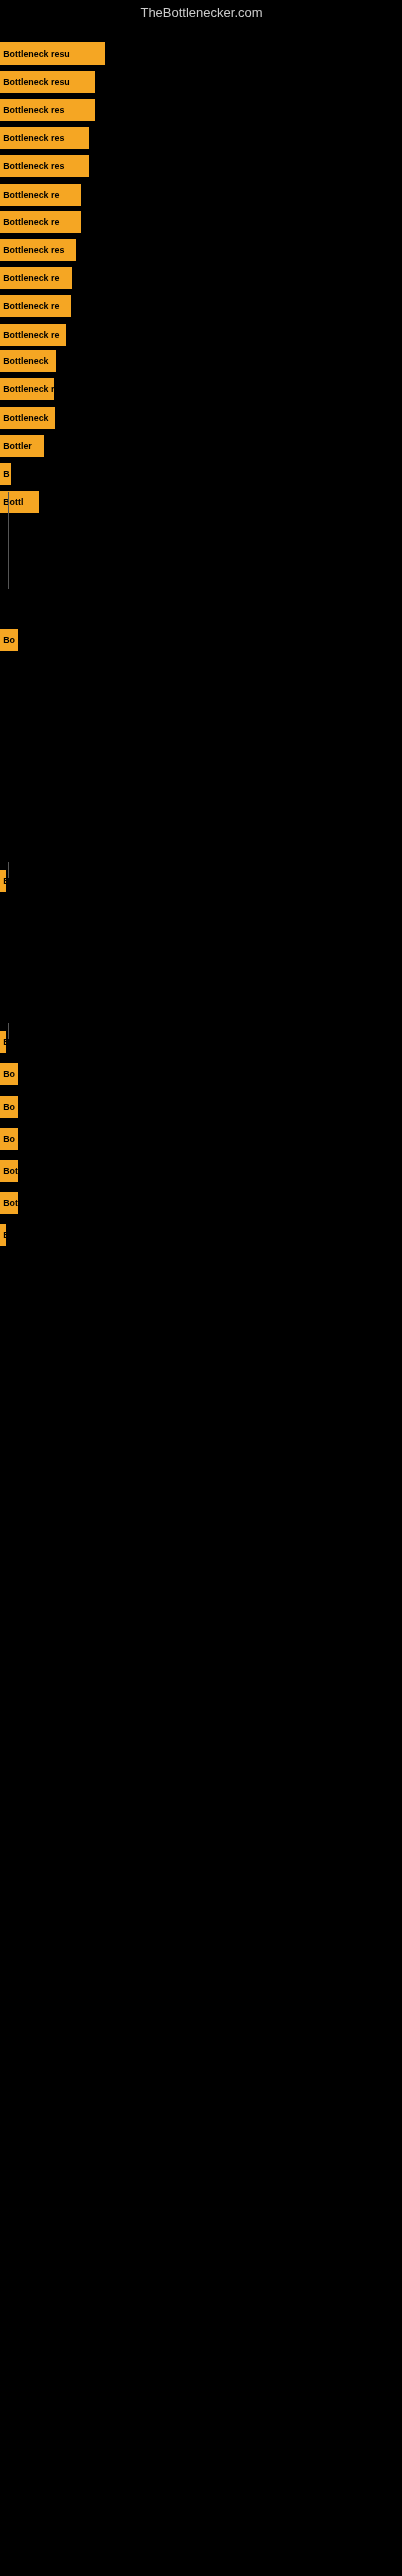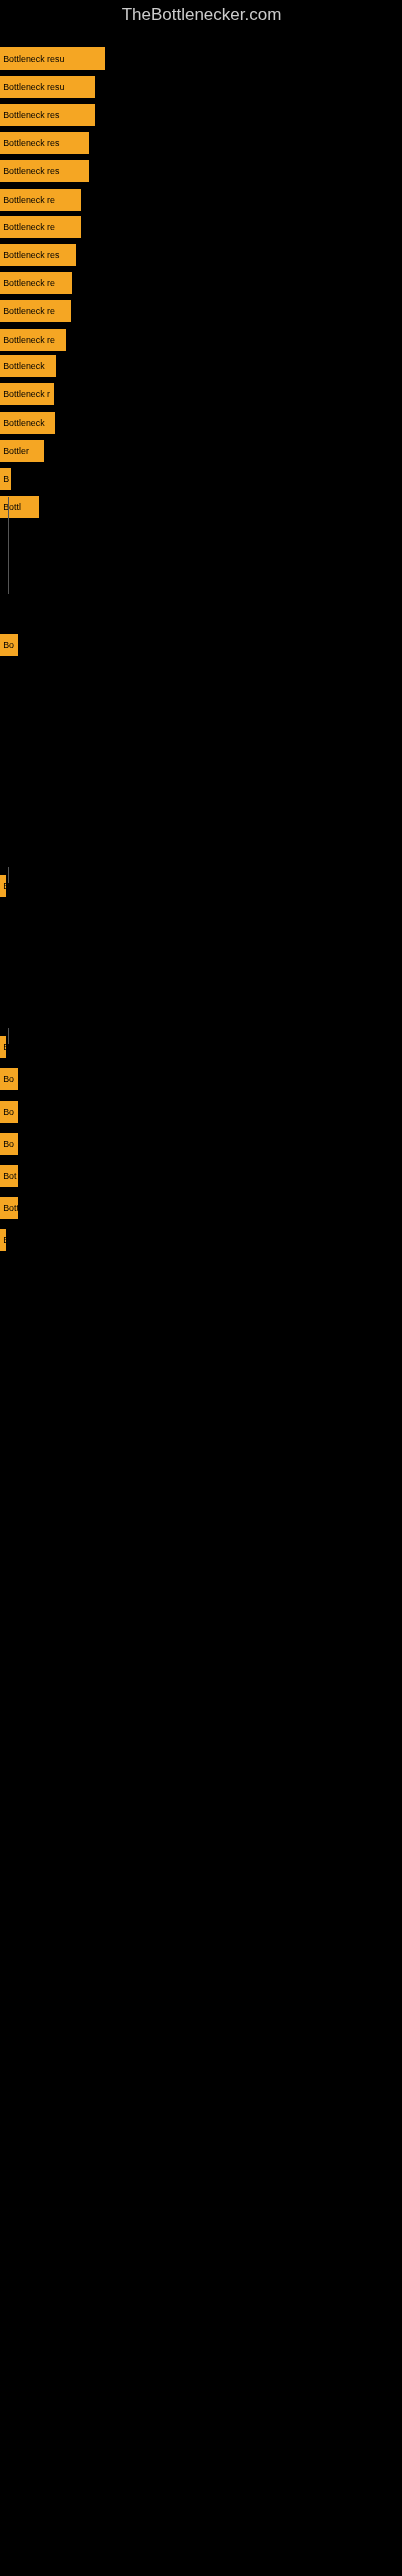--- a/index.html
+++ b/index.html
@@ -6,36 +6,36 @@
     body {
       background: #000;
       width: 403px;
       min-height: 2576px;
       font-family: Arial, sans-serif;
       position: relative;
     }
     .page-title {
       text-align: center;
       color: #ccc;
-      font-size: 17px;
+      font-size: 13px;
       padding: 4.8px 0;
       background: #000;
     }
     .bar-row {
       position: absolute;
       left: 0;
       height: 22.5px;
       display: flex;
       align-items: center;
     }
     .bar-label {
       background: #f5a623;
       color: #000;
       font-size: 8.9px;
-      font-weight: normal;
+      font-weight: bold;
       padding: 1.6px 3.2px;
       white-space: nowrap;
       overflow: hidden;
       height: 100%;
       display: flex;
       align-items: center;
     }
     .vertical-line {
       position: absolute;
       width: 0.8px;

